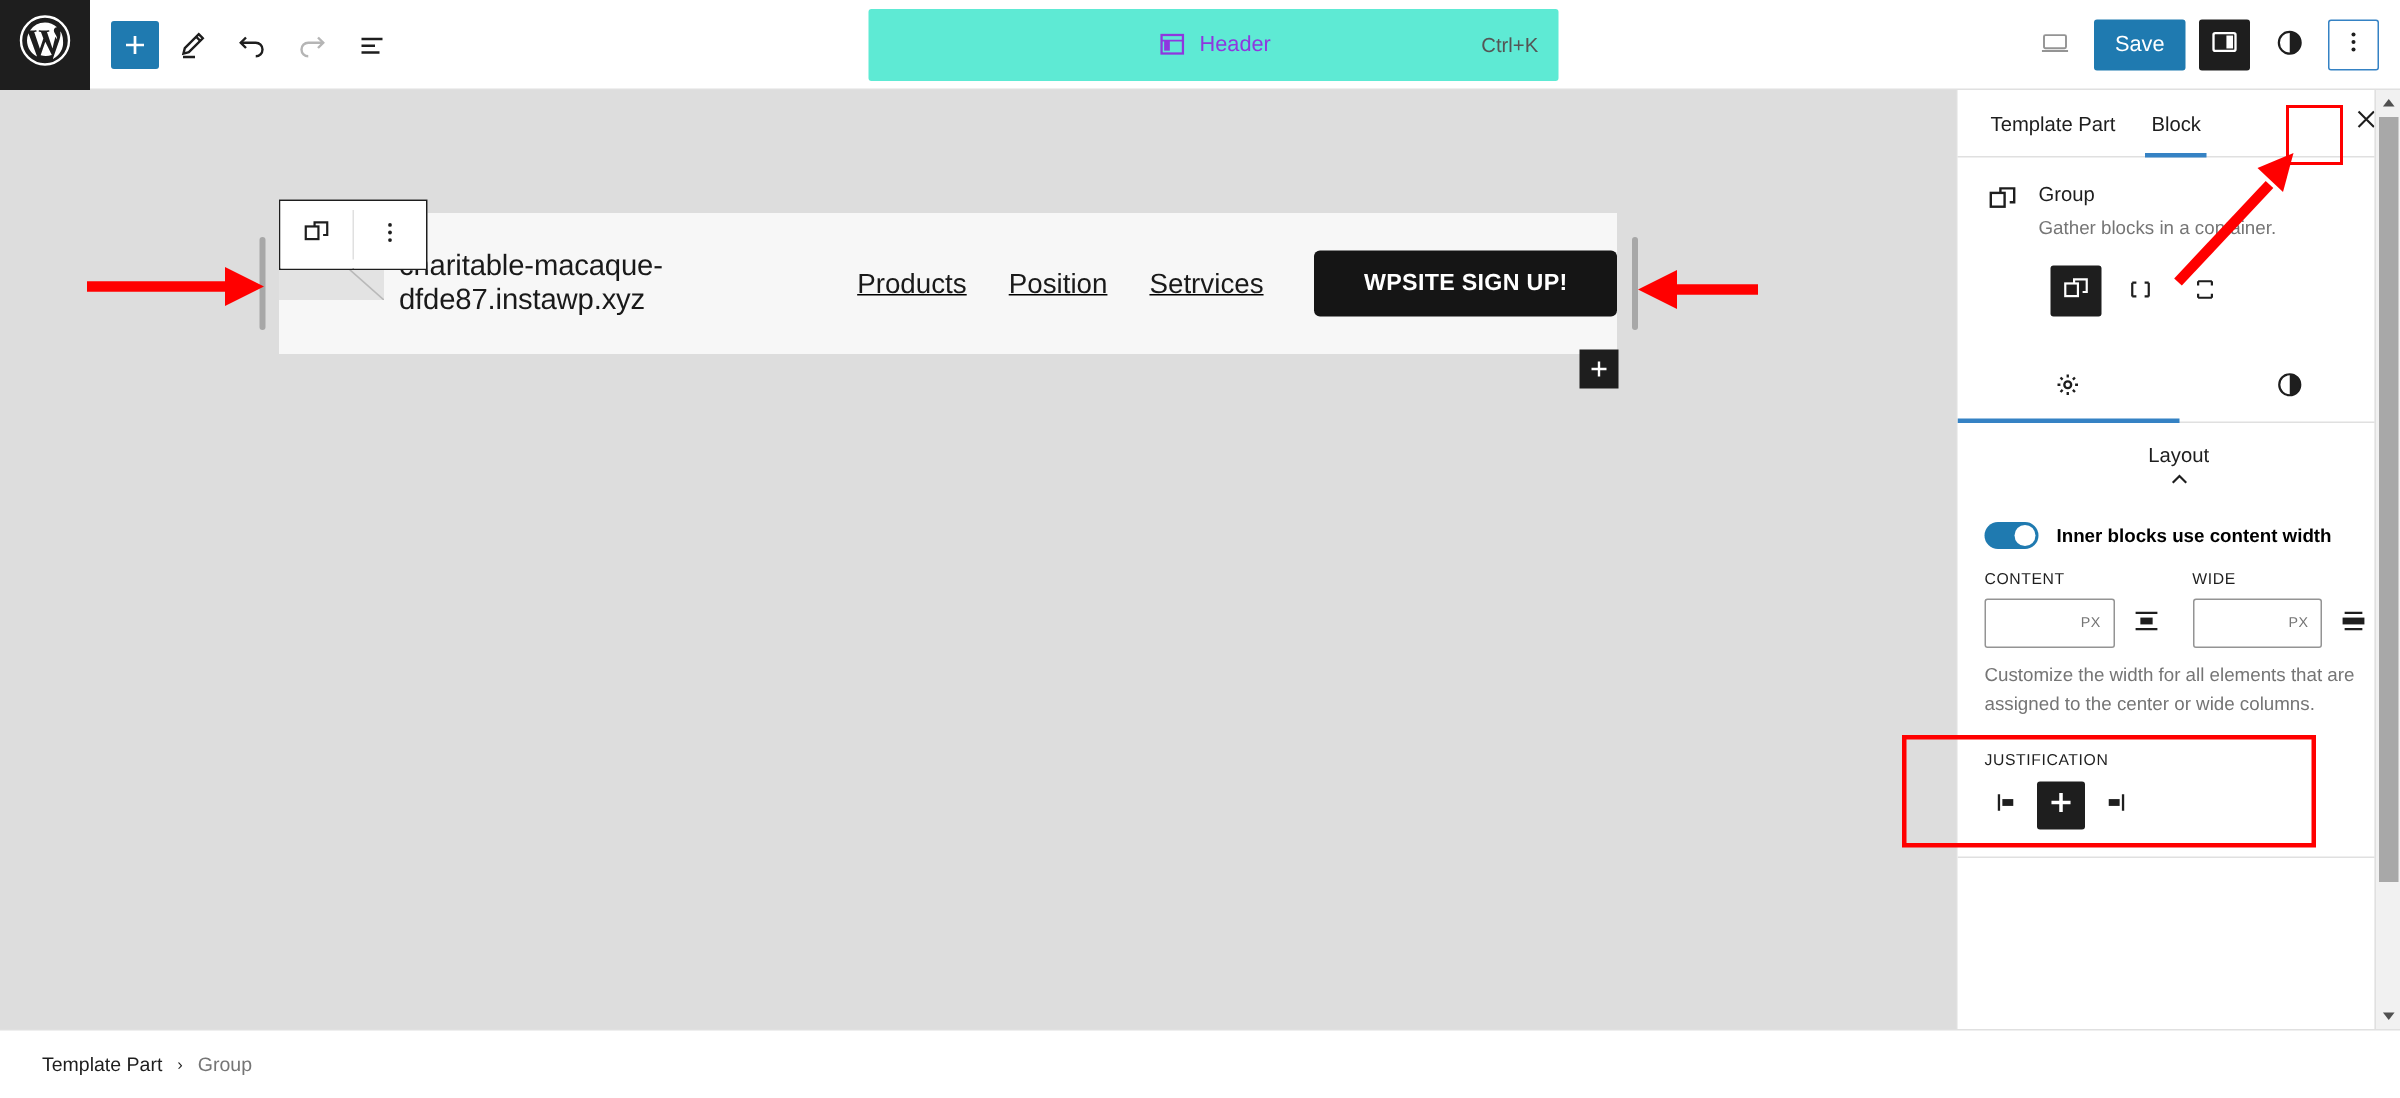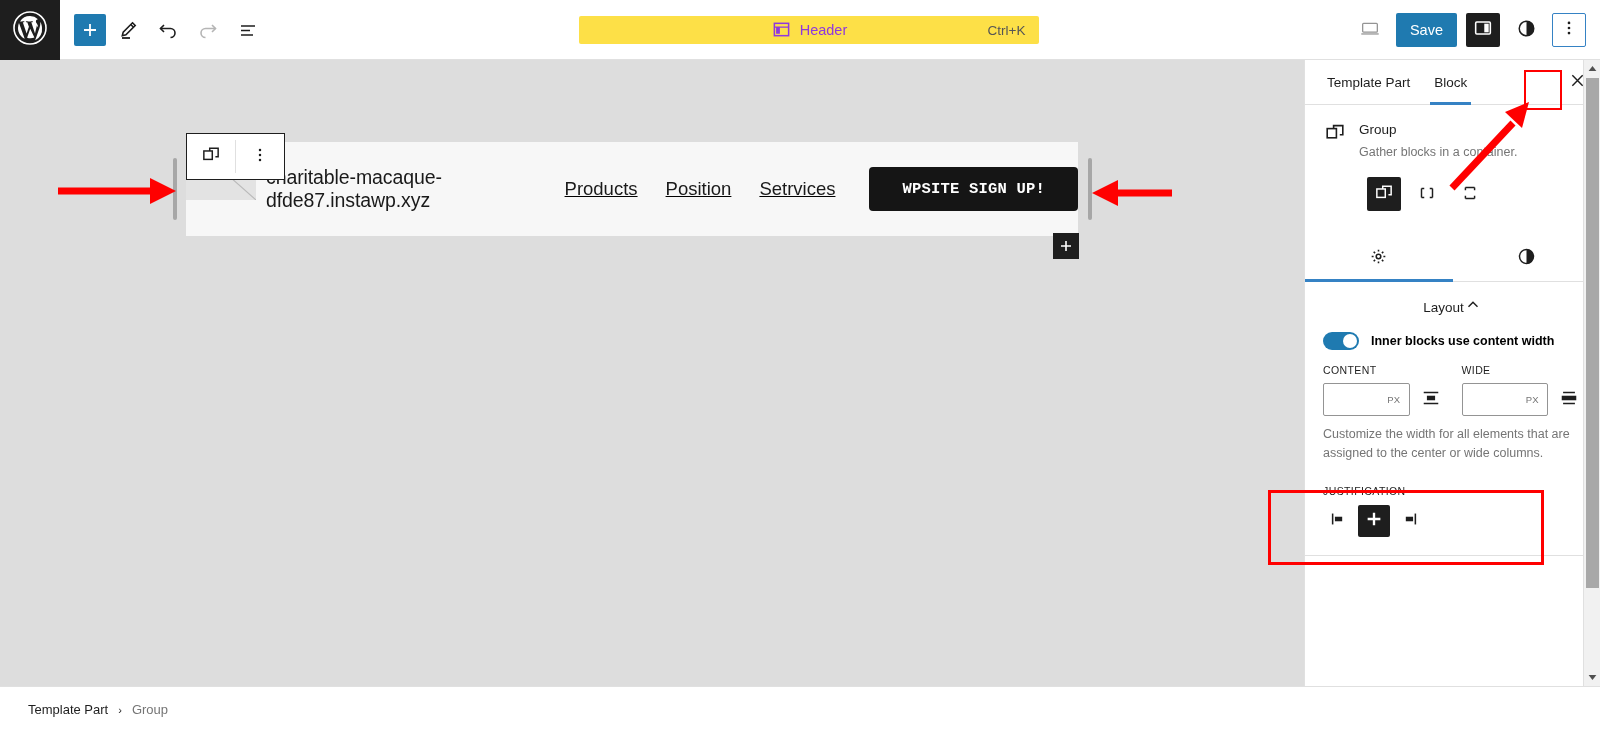--- a/index.html
+++ b/index.html
@@ -25,21 +25,21 @@
     width: 36px; height: 36px; display: flex; align-items: center;
     justify-content: center; background: none; border: none; cursor: pointer;
     border-radius: 2px; color: #1e1e1e;
   }
   .tb-btn.primary { background: #1f7ab0; color: #fff; width: 32px; height: 32px; border-radius: 2px; }
   .tb-btn.disabled { color: #b5b5b5; }
   .tb-btn svg { display: block; }
 
   .doc-bar-wrap { flex: 1; display: flex; justify-content: center; align-items: center; }
   .doc-bar {
-    width: 460px; height: 28px; background: #fde047; border-radius: 2px;
+    width: 460px; height: 48px; background: #5eead4; border-radius: 2px;
     display: flex; align-items: center; justify-content: center; position: relative;
     cursor: pointer;
   }
   .doc-bar-inner { display: flex; align-items: center; gap: 9px; }
   .doc-title { color: #8f37df; font-size: 14.5px; }
   .doc-icon svg { display: block; }
   .doc-shortcut {
     position: absolute; right: 14px; top: 50%; transform: translateY(-50%);
     color: #555; font-size: 13.5px;
   }
@@ -80,21 +80,21 @@
     position: absolute; left: 0px; top: -4px; width: 70px; height: 62px;
     background: #e3e3e3; overflow: hidden;
   }
   .site-logo svg { position: absolute; left: 0; top: 0; }
   .site-title { font-size: 19.5px; color: #1a1a1a; margin-left: 48px; letter-spacing: -0.1px; }
   .nav-links { display: flex; gap: 28px; margin-left: 18px; text-decoration: underline; }
   .nav-links a { font-size: 18.5px; color: #1a1a1a; text-decoration: none; }
   .signup-btn {
     margin-left: 34px; background: #151515; color: #fff; border: none;
     border-radius: 4px; font-size: 15.5px; font-weight: bold; letter-spacing: 0.2px;
-    padding: 13px 33px; cursor: pointer; font-family: Liberation Mono, monospace;
+    padding: 13px 33px; cursor: pointer; font-family: Liberation Sans, sans-serif;
     white-space: nowrap;
   }
   .appender {
     position: absolute; right: -1px; bottom: -23px; width: 26px; height: 26px;
     background: #1e1e1e; color: #fff; display: flex; align-items: center;
     justify-content: center; cursor: pointer;
   }
   
   .drag-handle {
     position: absolute; width: 4px; height: 62px; background: #a7a7a7; border-radius: 2px;
@@ -152,21 +152,21 @@
     flex: 1; height: 46px; display: flex; align-items: center; justify-content: center;
     background: none; border: none; cursor: pointer; position: relative;
   }
   .ptab.active::after {
     content: ''; position: absolute; left: 0; right: 0; bottom: -1px; height: 3px; background: #3582c4;
   }
 
   .panel { border-bottom: 1px solid #e0e0e0; padding: 14px 18px 18px 18px; }
   .panel-head {
     display: flex; align-items: center; justify-content: center;
-    cursor: pointer; margin-bottom: 14px;
+    cursor: pointer; margin-bottom: 14px; flex-direction: column;
   }
   .panel-title { font-size: 13.5px; color: #1e1e1e; }
 
   .toggle-row { display: flex; align-items: center; gap: 12px; margin-bottom: 10px; }
   .toggle {
     width: 36px; height: 18px; border-radius: 9px; background: #1f7ab0;
     position: relative; cursor: pointer; flex: 0 0 36px;
   }
   .toggle::after {
     content: ''; position: absolute; right: 2px; top: 2px; width: 14px; height: 14px;

